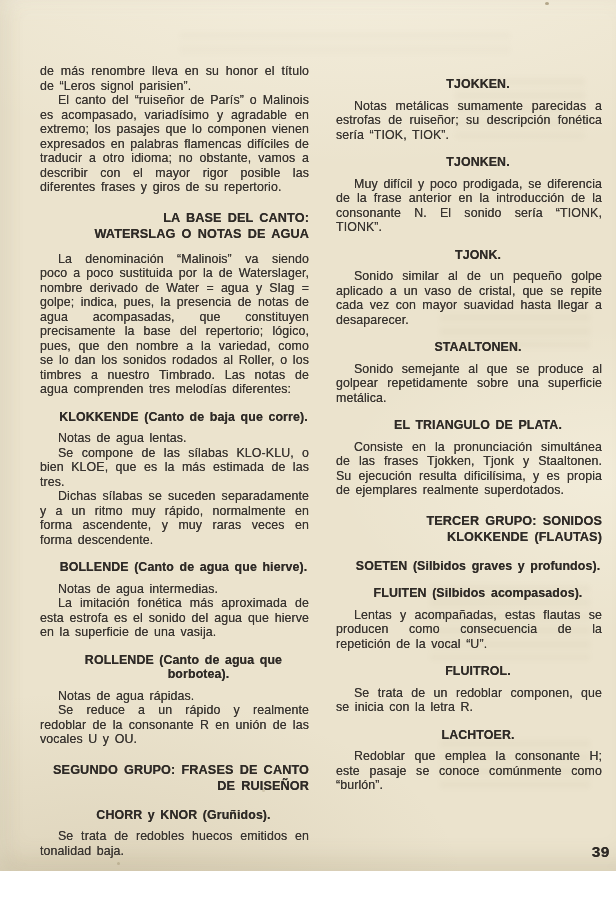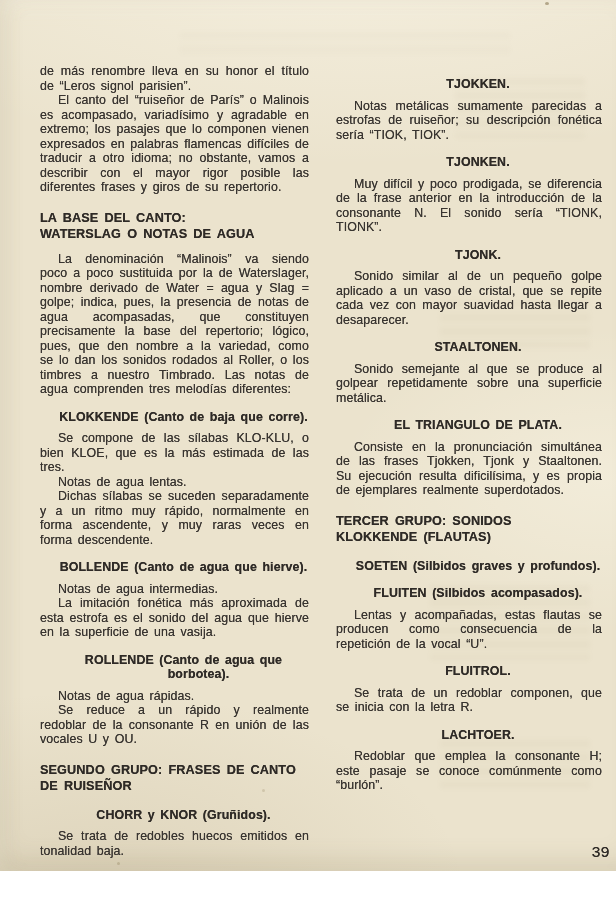--- a/index.html
+++ b/index.html
@@ -75,39 +75,39 @@
   .col-right { width: 266px; }
 
   .paragraph { margin: 0; }
   .paragraph.indent { text-indent: 18px; }
 
   .section-heading {
     font-weight: bold;
     font-size: 12.7px;
     line-height: 16.5px;
     margin: 15px 0 9px 0;
-    text-align: left;
+    text-align: right;
     word-spacing: 2.5px;
     color: #2e2a26;
   }
   .subheading {
     font-weight: bold;
     margin: 13px 0 7px 0;
     padding-left: 48px;
     text-indent: -30px;
     text-align: center;
     word-spacing: 2px;
     color: #2e2a26;
   }
   .page-number {
     position: absolute;
     right: 25px;
     top: 843px;
     font-size: 15.5px;
-    font-weight: normal;
+    font-weight: bold;
     letter-spacing: 0.5px;
     color: #2e2a26;
     text-shadow: 0 0 0.5px rgba(46,42,38,0.9);
   }
 </style>
 </head>
 <body>
 
 <div class="page">
 
@@ -123,22 +123,22 @@
   <div class="columns">
     <div class="col col-left" id="col-left">
         <div class="paragraph">de más renombre lleva en su honor el título de “Leros signol parisien”.</div>
         <div class="paragraph indent">El canto del “ruiseñor de París” o Malinois es acompasado, variadísimo y agradable en extremo; los pasajes que lo componen vienen expresados en palabras flamencas difíciles de traducir a otro idioma; no obstante, vamos a describir con el mayor rigor posible las diferentes frases y giros de su repertorio.</div>
         <div class="section-heading">
           <div>LA BASE DEL CANTO:</div>
           <div>WATERSLAG O NOTAS DE AGUA</div>
         </div>
         <div class="paragraph indent">La denominación “Malinois” va siendo poco a poco sustituida por la de Waterslager, nombre derivado de Water = agua y Slag = golpe; indica, pues, la presencia de notas de agua acompasadas, que constituyen precisamente la base del repertorio; lógico, pues, que den nombre a la variedad, como se lo dan los sonidos rodados al Roller, o los timbres a nuestro Timbrado. Las notas de agua comprenden tres melodías diferentes:</div>
         <div class="subheading">KLOKKENDE (Canto de baja que corre).</div>
+        <div class="paragraph indent">Notas de agua lentas.</div>
         <div class="paragraph indent">Se compone de las sílabas KLO-KLU, o bien KLOE, que es la más estimada de las tres.</div>
-        <div class="paragraph indent">Notas de agua lentas.</div>
         <div class="paragraph indent">Dichas sílabas se suceden separadamente y a un ritmo muy rápido, normalmente en forma ascendente, y muy raras veces en forma descendente.</div>
         <div class="subheading">BOLLENDE (Canto de agua que hierve).</div>
         <div class="paragraph indent">Notas de agua intermedias.</div>
         <div class="paragraph indent">La imitación fonética más aproximada de esta estrofa es el sonido del agua que hierve en la superficie de una vasija.</div>
         <div class="subheading">ROLLENDE (Canto de agua que borbotea).</div>
         <div class="paragraph indent">Notas de agua rápidas.</div>
         <div class="paragraph indent">Se reduce a un rápido y realmente redoblar de la consonante R en unión de las vocales U y OU.</div>
         <div class="section-heading">
           <div>SEGUNDO GRUPO: FRASES DE CANTO</div>
           <div>DE RUISEÑOR</div>

